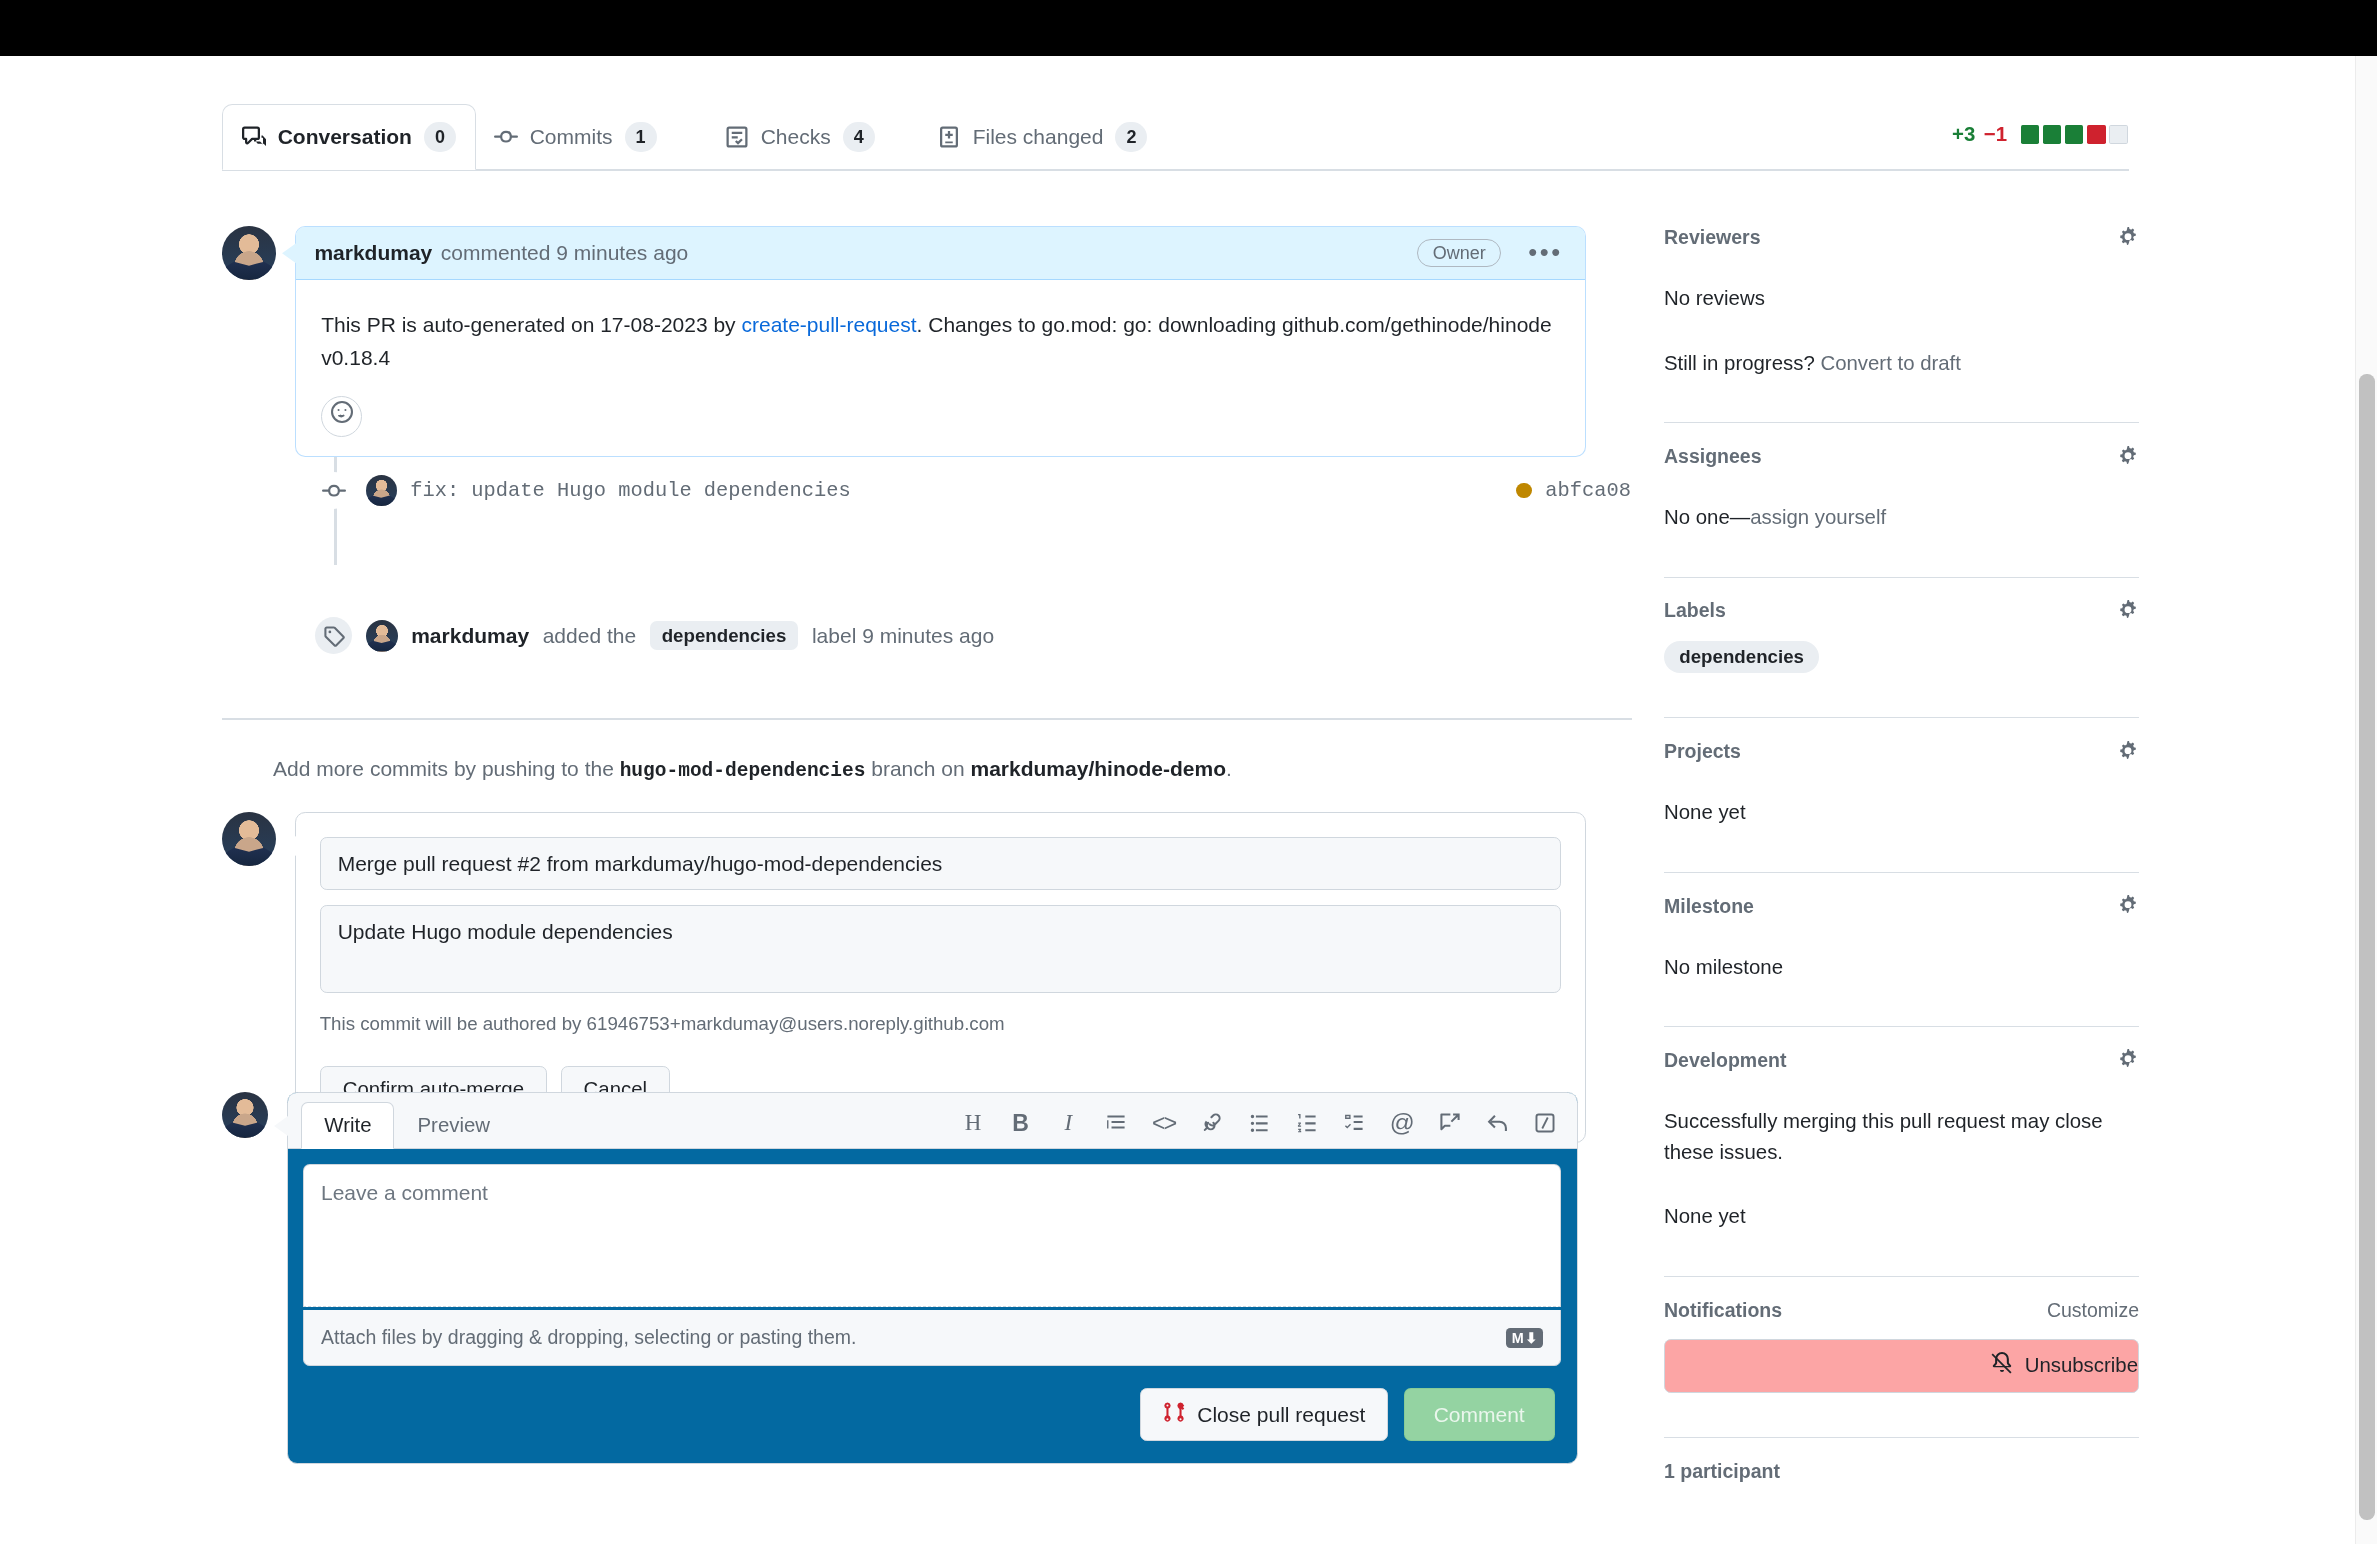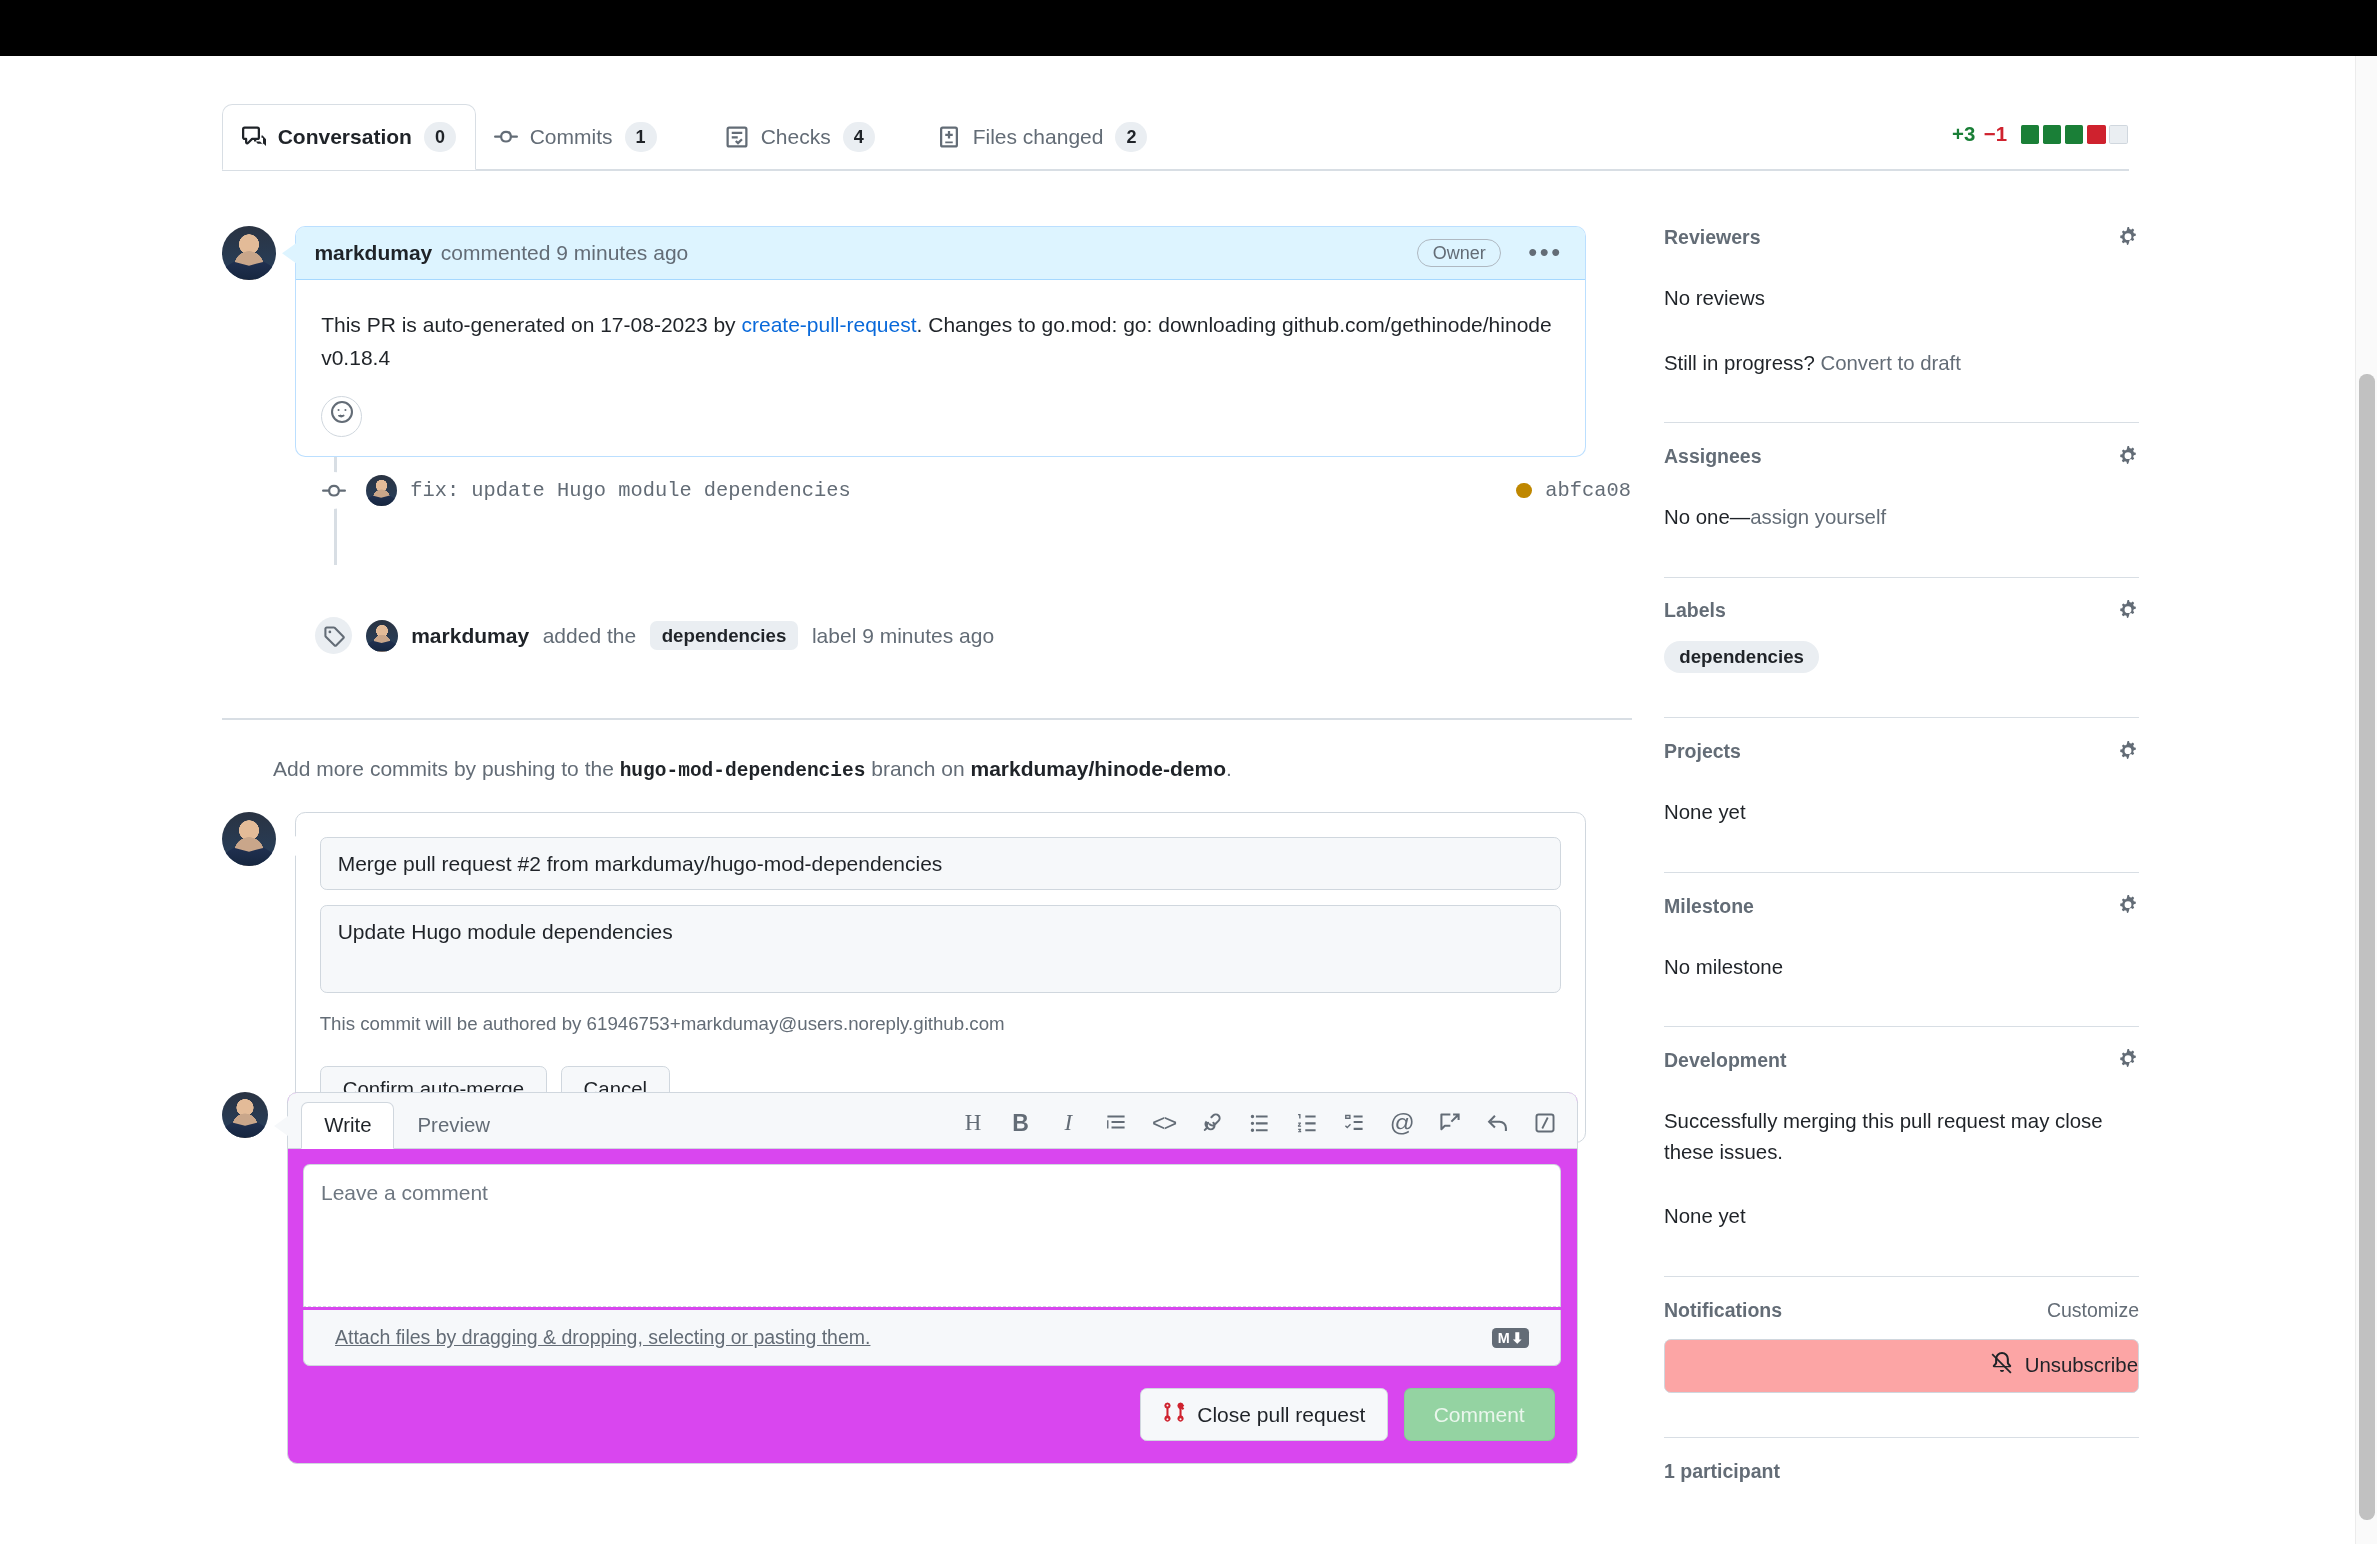--- a/index.html
+++ b/index.html
@@ -148,21 +148,21 @@
   .fld.ta { height:88px; resize:none; margin-top:15.3px; }
   .authored { font-size:18.7px; color:#636c76; margin-top:17px; }
   .mbtns { display:flex; gap:13.6px; margin-top:31px; }
   .btn {
     border:0.8px solid #d0d7de; border-radius:6.8px; background:#f6f8fa; color:#1f2328;
     font-size:20.4px; padding:11px 22px; cursor:pointer; font-family:"Liberation Sans", sans-serif;
   }
 
   
   .form-row { position:absolute; display:flex; gap:18.7px; align-items:flex-start; }
-  .form-box { position:relative; width:1291px; border:1.7px solid #d0d7de; border-radius:10.2px; background:#d946ef; }
+  .form-box { position:relative; width:1291px; border:1.7px solid #d0d7de; border-radius:10.2px; background:#0369a1; }
   .arrow-f { position:absolute; left:-15.3px; top:22px; width:15.3px; height:22px;}
   .arrow-f::before{content:"";position:absolute;left:1.7px;top:0;width:15.3px;height:22px;background:#f6f8fa;clip-path:polygon(100% 0,0 50%,100% 100%);}
   .arrow-f::after{content:"";position:absolute;left:0;top:0;width:15.3px;height:22px;background:#d0d7de;clip-path:polygon(100% 0,0 50%,100% 100%);z-index:-1;}
   .form-head {
     background:#f6f8fa; border-bottom:0.8px solid #d0d7de; border-radius:8.5px 8.5px 0 0;
     height:56px; display:flex; align-items:flex-end; padding:0 13.6px; position:relative;
   }
   .wtab {
     font-size:20.4px; padding:11px 22px; color:#636c76; cursor:pointer; border-radius:6.8px 6.8px 0 0;
     border:0.8px solid transparent; position:relative; top:0.8px;
@@ -172,22 +172,22 @@
   .md-tools .tool { cursor:pointer; display:flex; align-items:center; justify-content:center; width:29px; height:29px; }
   .editor-wrap { padding:15.3px 15.3px 0 15.3px; }
   .editor {
     width:100%; height:143px; border:0.8px solid #d0d7de; border-radius:6.8px 6.8px 0 0;
     background:#fff; font-size:21px; color:#1f2328; padding:15.3px 17px; resize:none;
     font-family:"Liberation Sans", sans-serif; border-bottom:0.8px dashed #d0d7de;
   }
   .editor::placeholder { color:#6e7781; }
   .attach {
     margin:0 15.3px; border:0.8px solid #d0d7de; border-top:none; border-radius:0 0 6.8px 6.8px;
-    background:#f6f8fa; height:56px; display:flex; align-items:center; padding:0 31px;
-    font-size:19.5px; color:#636c76;text-decoration:underline;
+    background:#f6f8fa; height:56px; display:flex; align-items:center; padding:0 17px;
+    font-size:19.5px; color:#636c76;
   }
   .md-badge {
     margin-left:auto; background:#636c76; color:#fff; border-radius:4.2px; font-size:14.4px;
     font-weight:700; padding:2.5px 6px; display:flex; align-items:center; gap:1.7px; line-height:1;
   }
   .form-actions { display:flex; justify-content:flex-end; gap:15.3px; padding:22px 22px 22px 0; }
   .btn-close {
     display:flex; align-items:center; gap:12px; border:0.8px solid #d0d7de; border-radius:6.8px;
     background:#f6f8fa; font-size:21px; padding:12px 22px; cursor:pointer; color:#1f2328;
   }

